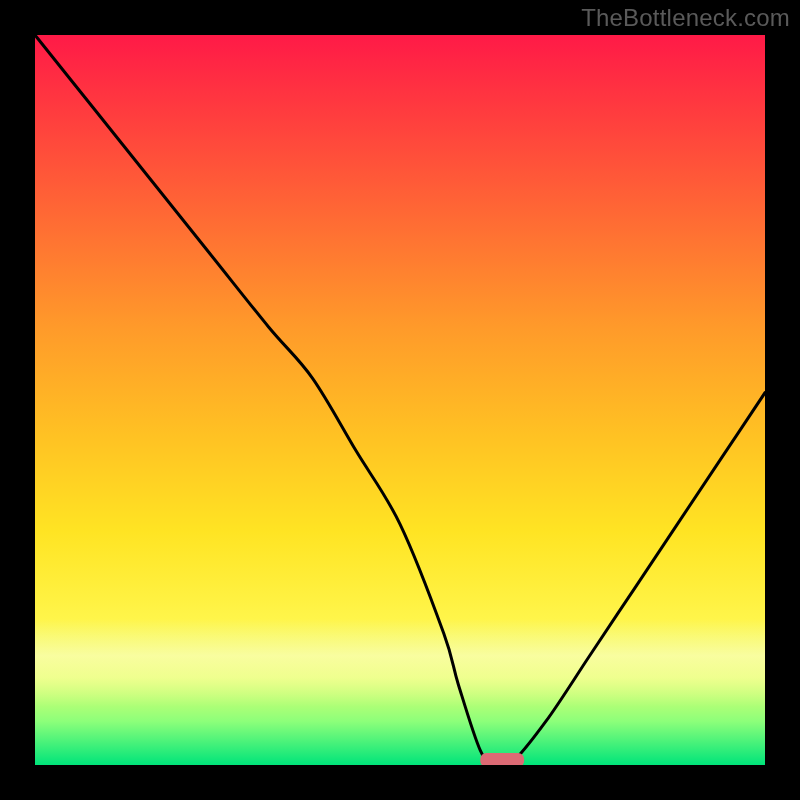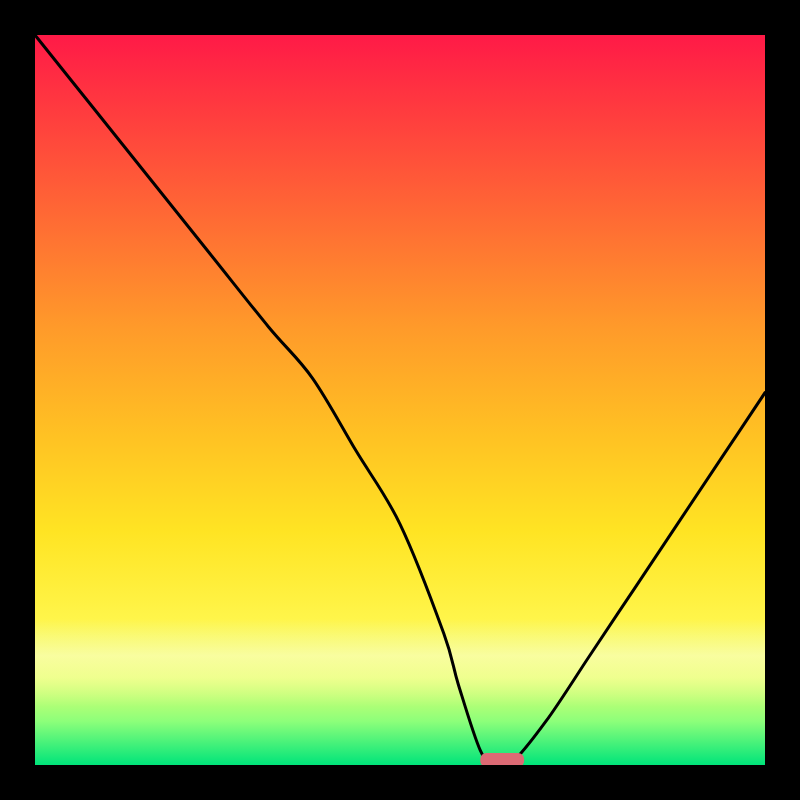--- a/index.html
+++ b/index.html
@@ -62,20 +62,21 @@
   }
   .marker rect {
     fill: #dc6a74;
   }
 </style>
 </head>
 <body>
 
 <div class="frame">
 
+  <div class="watermark">TheBottleneck.com</div>
 
   <div class="plot">
     <div class="grad"></div>
 
     <svg class="curve" viewBox="0 0 730 730" preserveAspectRatio="none">
       <path d="M 0.0 0.0 C 9.7 12.2, 38.9 48.7, 58.4 73.0 C 77.9 97.3, 97.3 121.7, 116.8 146.0 C 136.3 170.3, 155.7 194.7, 175.2 219.0 C 194.7 243.3, 216.6 271.3, 233.6 292.0 C 250.6 312.7, 262.8 322.4, 277.4 343.1 C 292.0 363.8, 306.6 391.8, 321.2 416.1 C 335.8 440.4, 350.4 458.7, 365.0 489.1 C 379.6 519.5, 399.1 571.8, 408.8 598.6 C 418.5 625.4, 417.3 630.2, 423.4 649.7 C 429.5 669.2, 439.2 702.0, 445.3 715.4 C 451.4 728.8, 455.0 727.6, 459.9 730.0 C 464.8 732.4, 466.0 737.3, 474.5 730.0 C 483.0 722.7, 497.6 704.5, 511.0 686.2 C 524.4 668.0, 540.2 642.4, 554.8 620.5 C 569.4 598.6, 584.0 576.7, 598.6 554.8 C 613.2 532.9, 627.8 511.0, 642.4 489.1 C 657.0 467.2, 671.6 445.3, 686.2 423.4 C 700.8 401.5, 722.7 368.6, 730.0 357.7" fill="none" stroke="#000" stroke-width="3" stroke-linecap="round" stroke-linejoin="round"></path>
     </svg>
 
     <svg class="marker" viewBox="0 0 730 730" preserveAspectRatio="none" style="left:0;top:0;width:100%;height:100%">
       <rect x="445.3" y="718.0" width="43.8" height="14.0" rx="6" ry="6"></rect>

